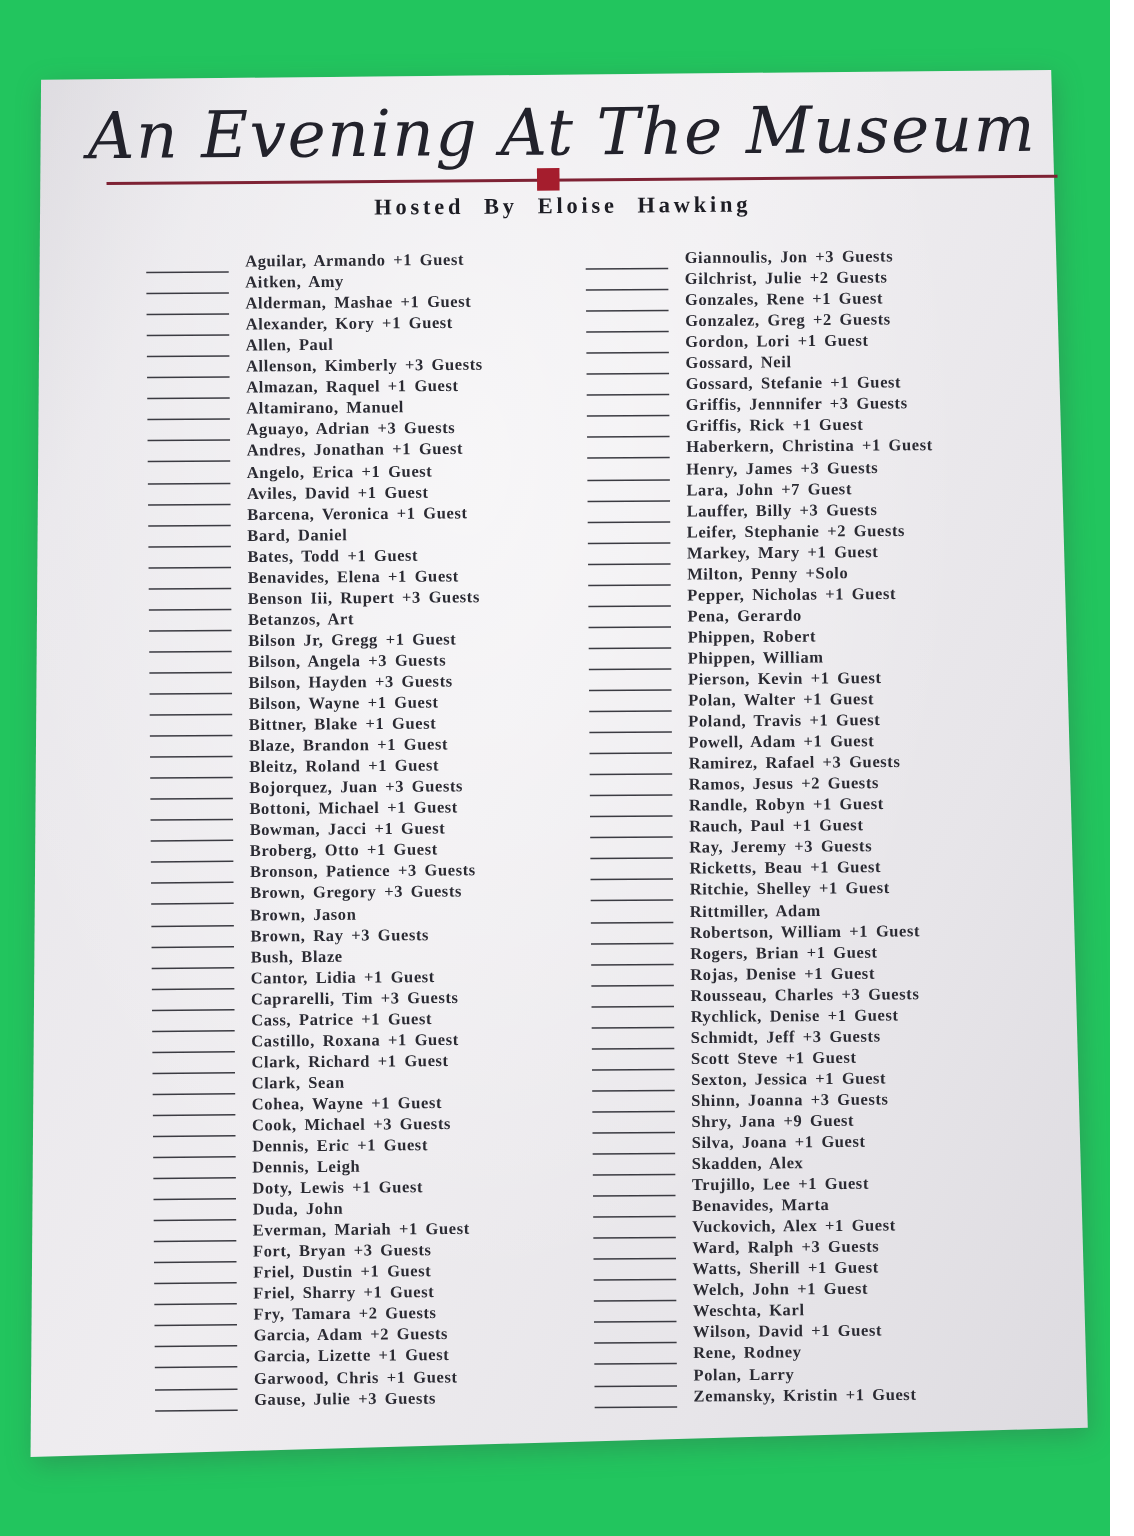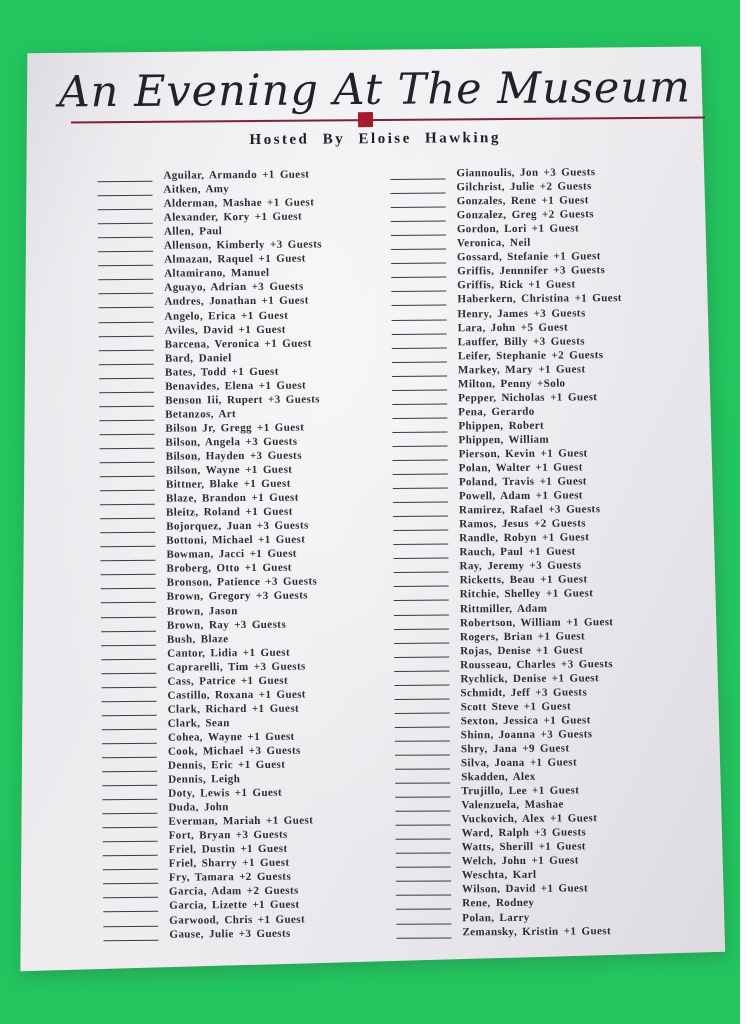--- a/index.html
+++ b/index.html
@@ -356,21 +356,21 @@
           <span class="nm">Gonzalez, Greg +2 Guests</span>
         </div>
 
         <div class="row">
           <span class="sig"></span>
           <span class="nm">Gordon, Lori +1 Guest</span>
         </div>
 
         <div class="row">
           <span class="sig"></span>
-          <span class="nm">Veronica, Neil</span>
+          <span class="nm">Gossard, Neil</span>
         </div>
 
         <div class="row">
           <span class="sig"></span>
           <span class="nm">Gossard, Stefanie +1 Guest</span>
         </div>
 
         <div class="row">
           <span class="sig"></span>
           <span class="nm">Griffis, Jennnifer +3 Guests</span>
@@ -386,21 +386,21 @@
           <span class="nm">Haberkern, Christina +1 Guest</span>
         </div>
 
         <div class="row">
           <span class="sig"></span>
           <span class="nm">Henry, James +3 Guests</span>
         </div>
 
         <div class="row">
           <span class="sig"></span>
-          <span class="nm">Lara, John +5 Guest</span>
+          <span class="nm">Lara, John +7 Guest</span>
         </div>
 
         <div class="row">
           <span class="sig"></span>
           <span class="nm">Lauffer, Billy +3 Guests</span>
         </div>
 
         <div class="row">
           <span class="sig"></span>
           <span class="nm">Leifer, Stephanie +2 Guests</span>
@@ -556,21 +556,21 @@
           <span class="nm">Skadden, Alex</span>
         </div>
 
         <div class="row">
           <span class="sig"></span>
           <span class="nm">Trujillo, Lee +1 Guest</span>
         </div>
 
         <div class="row">
           <span class="sig"></span>
-          <span class="nm">Valenzuela, Mashae</span>
+          <span class="nm">Benavides, Marta</span>
         </div>
 
         <div class="row">
           <span class="sig"></span>
           <span class="nm">Vuckovich, Alex +1 Guest</span>
         </div>
 
         <div class="row">
           <span class="sig"></span>
           <span class="nm">Ward, Ralph +3 Guests</span>

